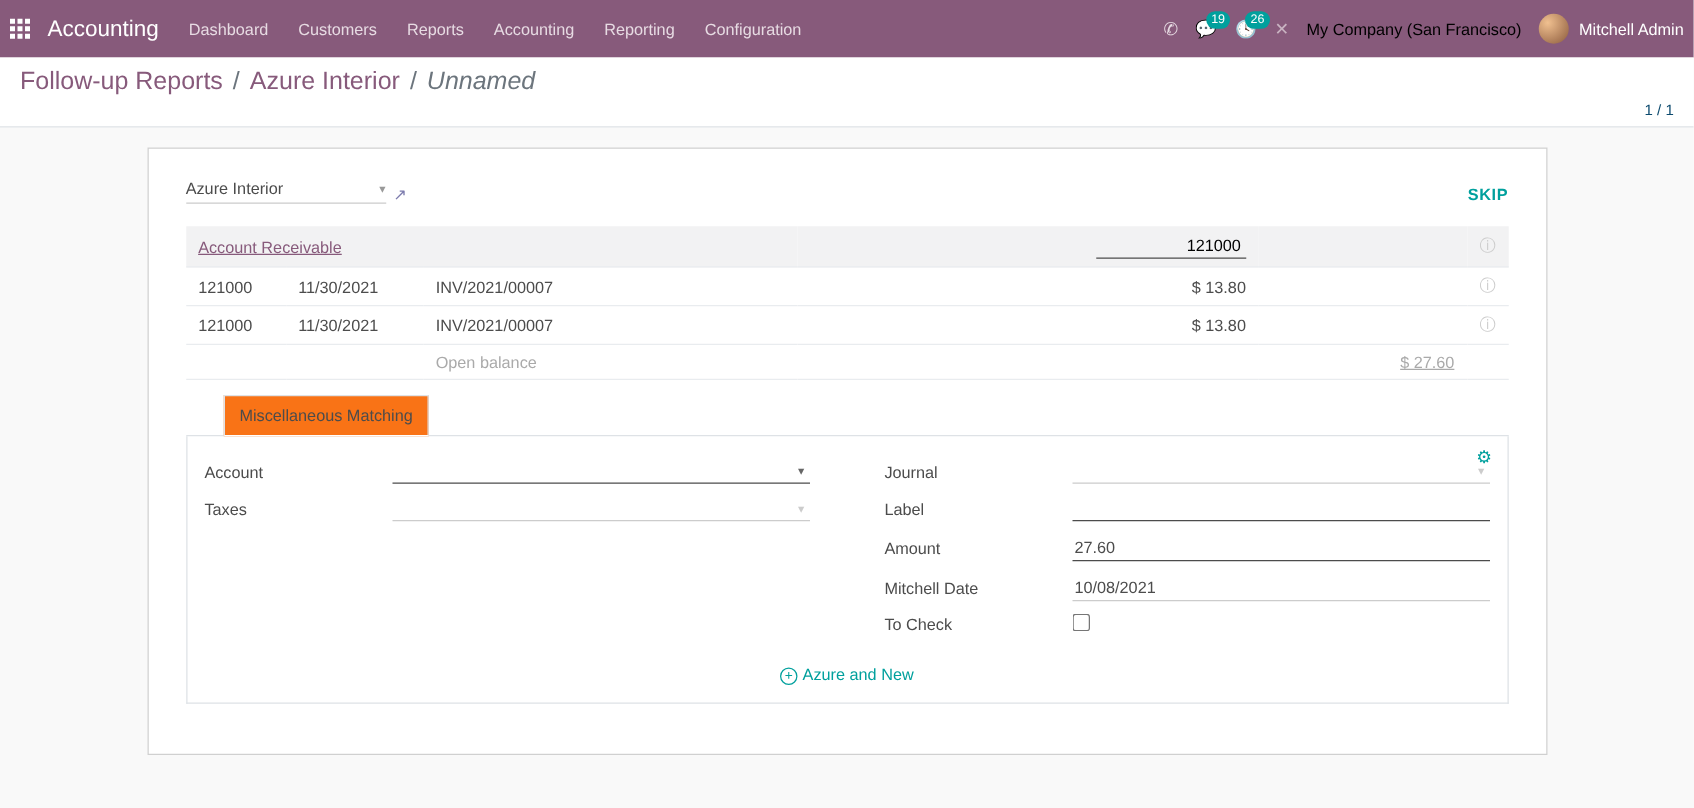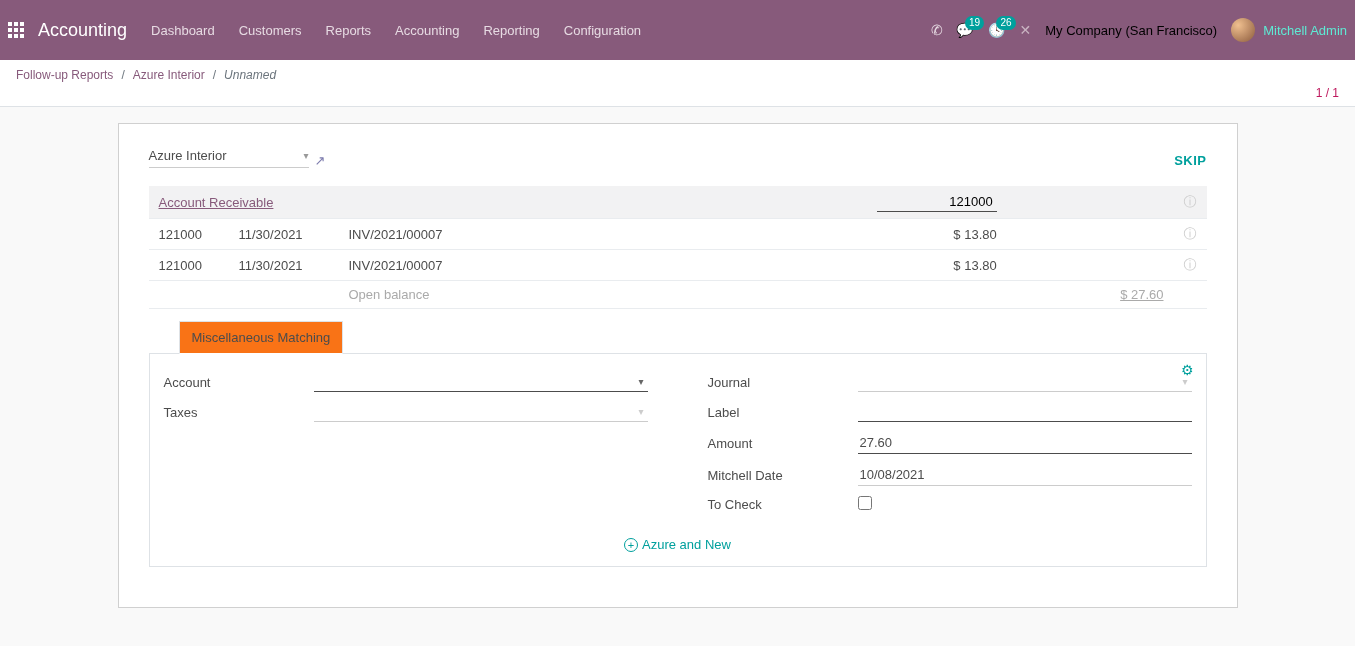--- a/index.html
+++ b/index.html
@@ -1,40 +1,40 @@
 <!DOCTYPE html>
 <html><head>
 <meta charset="utf-8">
 <style>
   * { box-sizing: border-box; margin: 0; padding: 0; }
   body { font-family: -apple-system, "Helvetica Neue", Arial, sans-serif; font-size: 13px; color: #4c4c4c; background: #f9f9f9; }
   
   
-  .navbar { background: #875a7b; color: #fff; height: 60px; display: flex; align-items: center; padding: 0 8px; }
+  .navbar { background: #875a7b; color: #fff; height: 46px; display: flex; align-items: center; padding: 0 8px; }
   .navbar-left { display: flex; align-items: center; gap: 6px; }
   .apps-icon { display: grid; grid-template-columns: repeat(3,4px); grid-template-rows: repeat(3,4px); gap: 2px; margin-right: 8px; cursor:pointer;}
   .apps-icon span { background: #fff; width:4px; height:4px; }
   .app-name { font-size: 18px; font-weight: 500; color:#fff; margin-right: 18px; }
   .nav-menu { display:flex; gap: 24px; }
   .nav-menu a { color: #e7dbe3; text-decoration: none; font-size: 13px; }
   .navbar-right { margin-left: auto; display:flex; align-items:center; gap: 14px; }
   .nav-icon { color: #e7dbe3; position: relative; cursor:pointer; font-size:14px;}
   .badge { position:absolute; top:-6px; right:-10px; background:#00a09d; color:#fff; border-radius:8px; font-size:10px; padding:1px 4px; line-height:12px;}
   .company { color:#000000; font-size:13px;}
   .avatar { width:24px; height:24px; border-radius:50%; background: radial-gradient(circle at 30% 30%, #f0c090, #8b5a3c); display:inline-block; vertical-align:middle; margin-right:4px;}
-  .user-name { color:#5eead4; font-size:13px;}
+  .user-name { color:#ffffff; font-size:13px;}
   
   
   .control-panel { background:#fff; padding: 8px 16px 6px; border-bottom:1px solid #dee2e6; }
-  .breadcrumb { font-size: 12px; color:#875a7b; display:flex; gap:4px; flex-wrap:wrap;}
+  .breadcrumb { font-size: 20px; color:#875a7b; display:flex; gap:4px; flex-wrap:wrap;}
   .breadcrumb a { color:#875a7b; text-decoration:none; }
   .breadcrumb .sep { color:#6c757d; margin: 0 4px;}
   .breadcrumb .current { color:#6c757d; font-style:italic; }
   .pager-area { display:flex; justify-content:flex-end; margin-top:4px; }
-  .pager { color:#be185d; font-size:12px; }
+  .pager { color:#0c4a6e; font-size:12px; }
   
   
   .main-wrap { padding: 16px; }
   .sheet { background:#fff; max-width: 1120px; margin: 0 auto; border:1px solid #d0d0d0; padding: 24px 30px 40px; }
   
   .top-row { display:flex; justify-content:space-between; align-items:flex-end; }
   .partner-select { display:flex; align-items:center; gap:8px; border-bottom:1px solid #ccc; padding-bottom:4px; width: 160px; position:relative;}
   .partner-select span.text { color:#4c4c4c; }
   .caret { color:#999; font-size:10px; }
   .ext-icon { color:#7c7bad; font-size:13px; margin-left:6px; cursor:pointer;}

